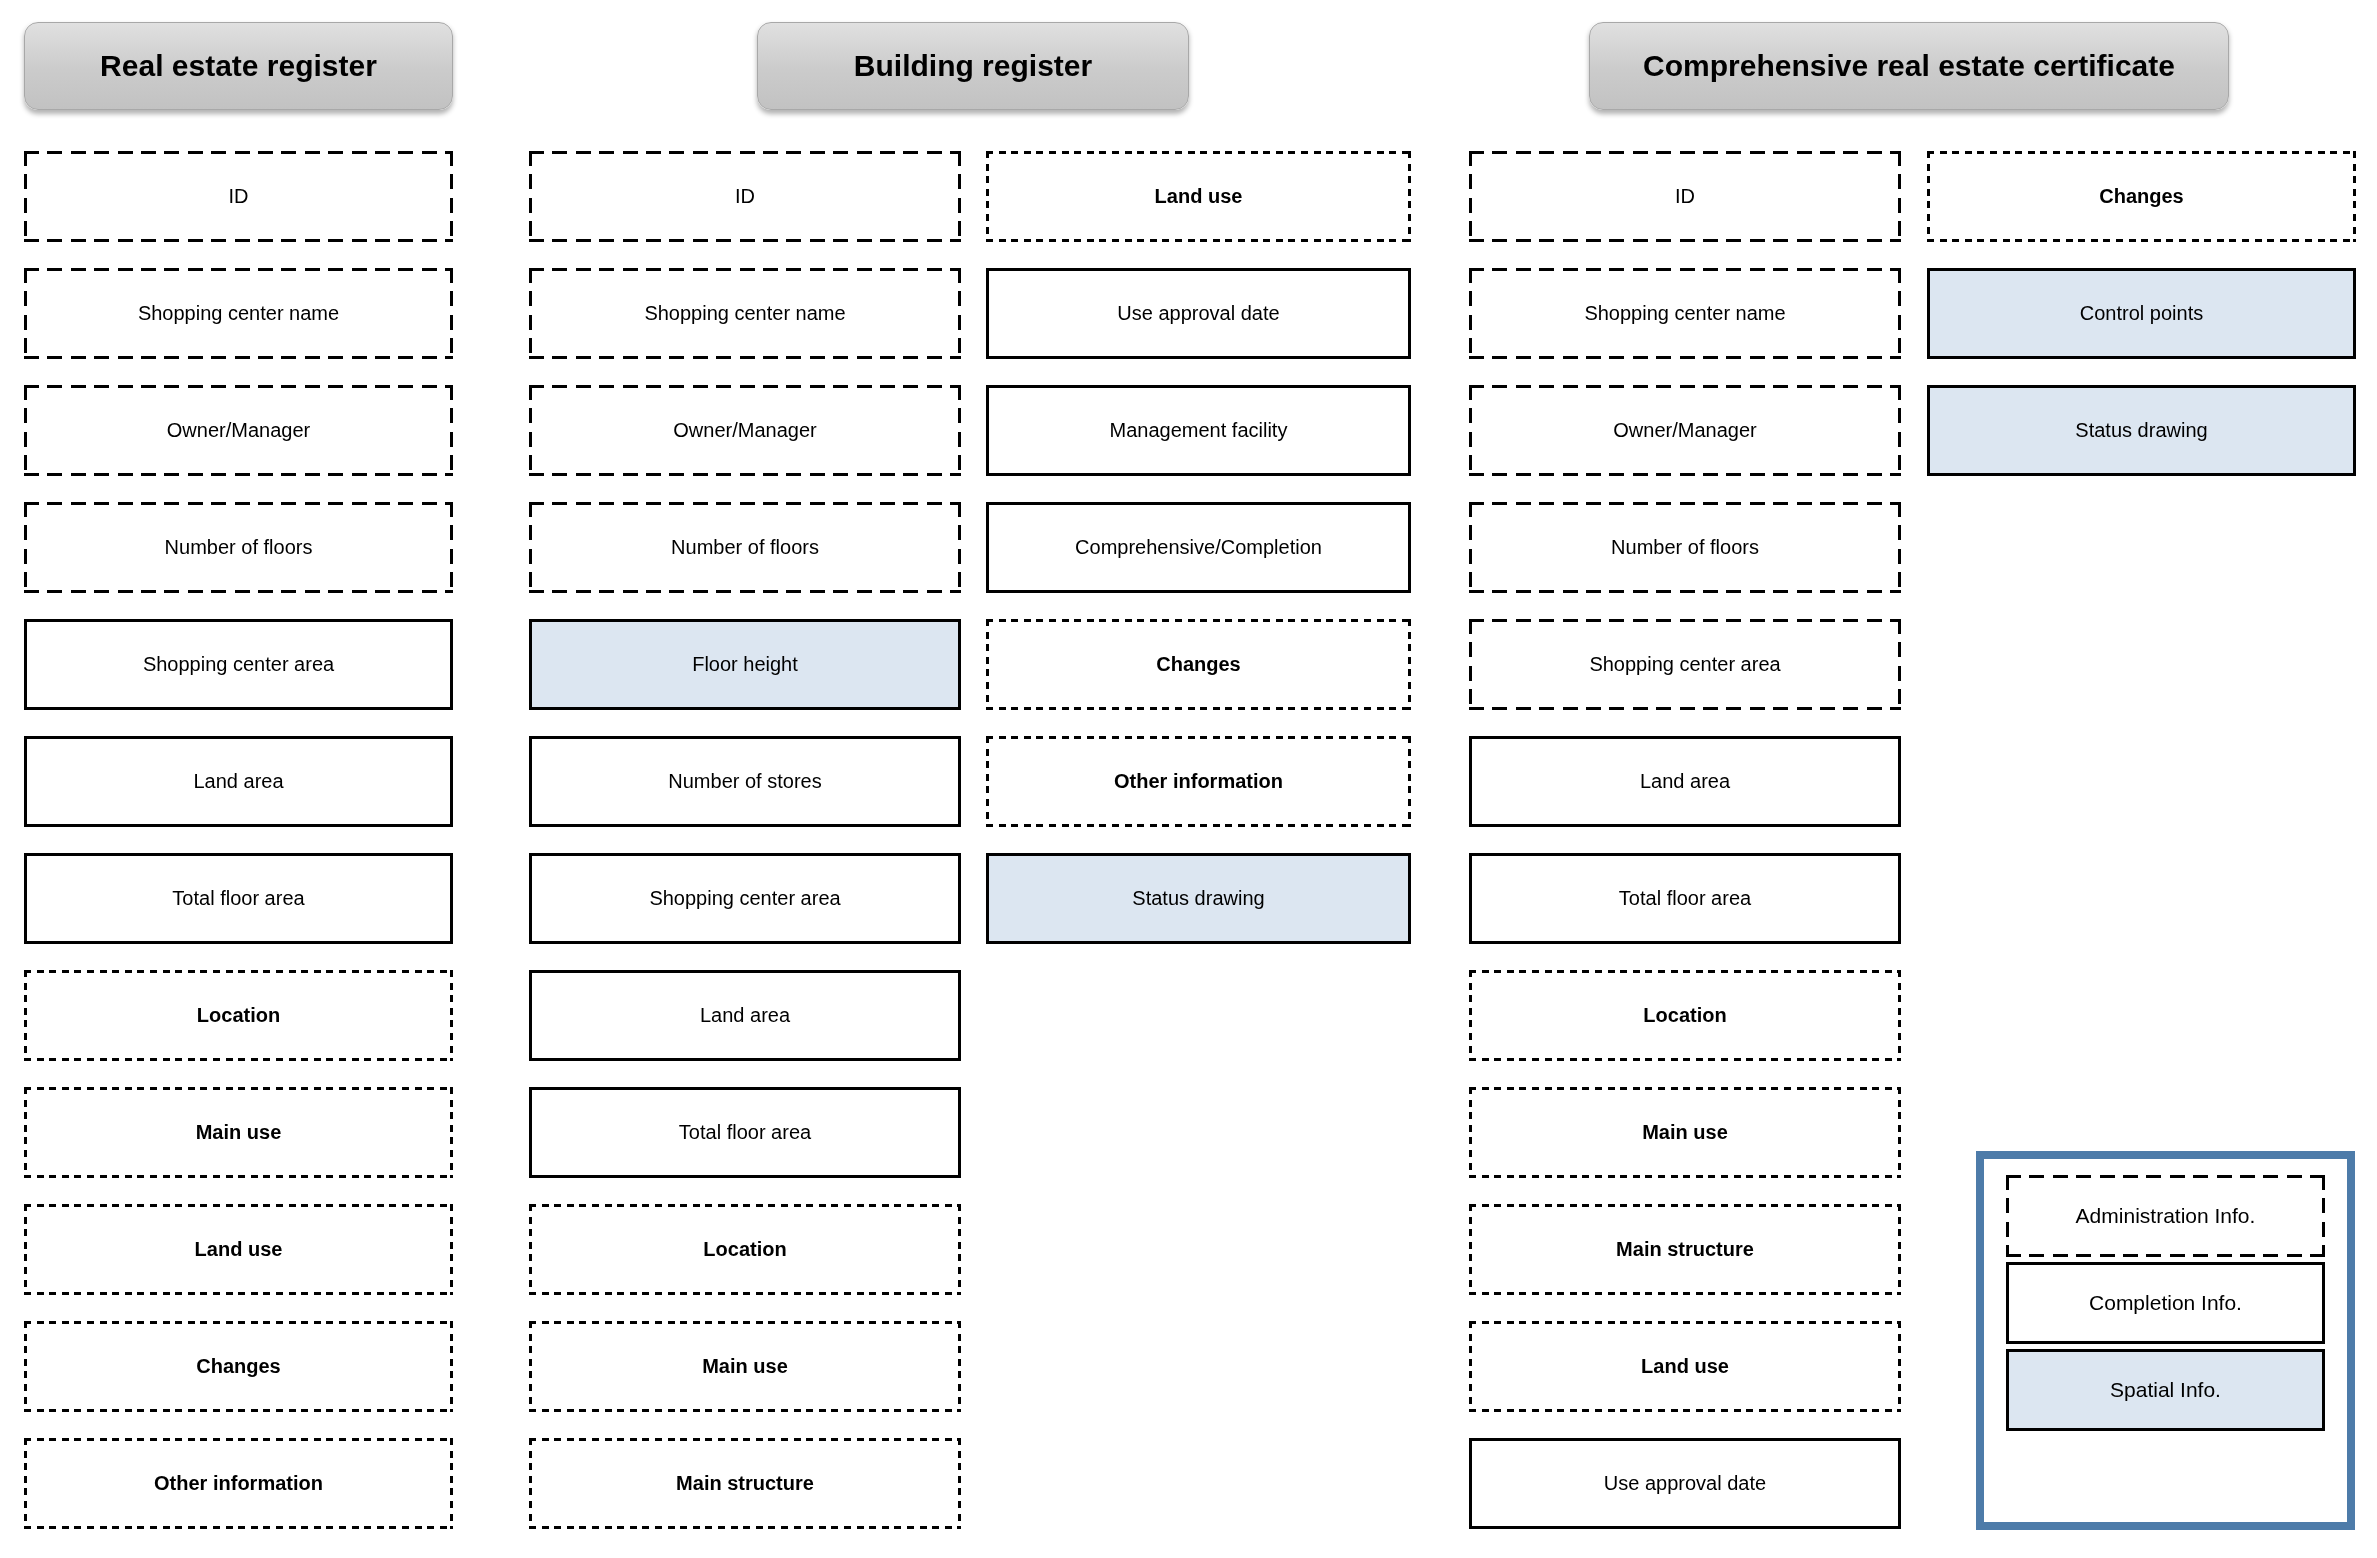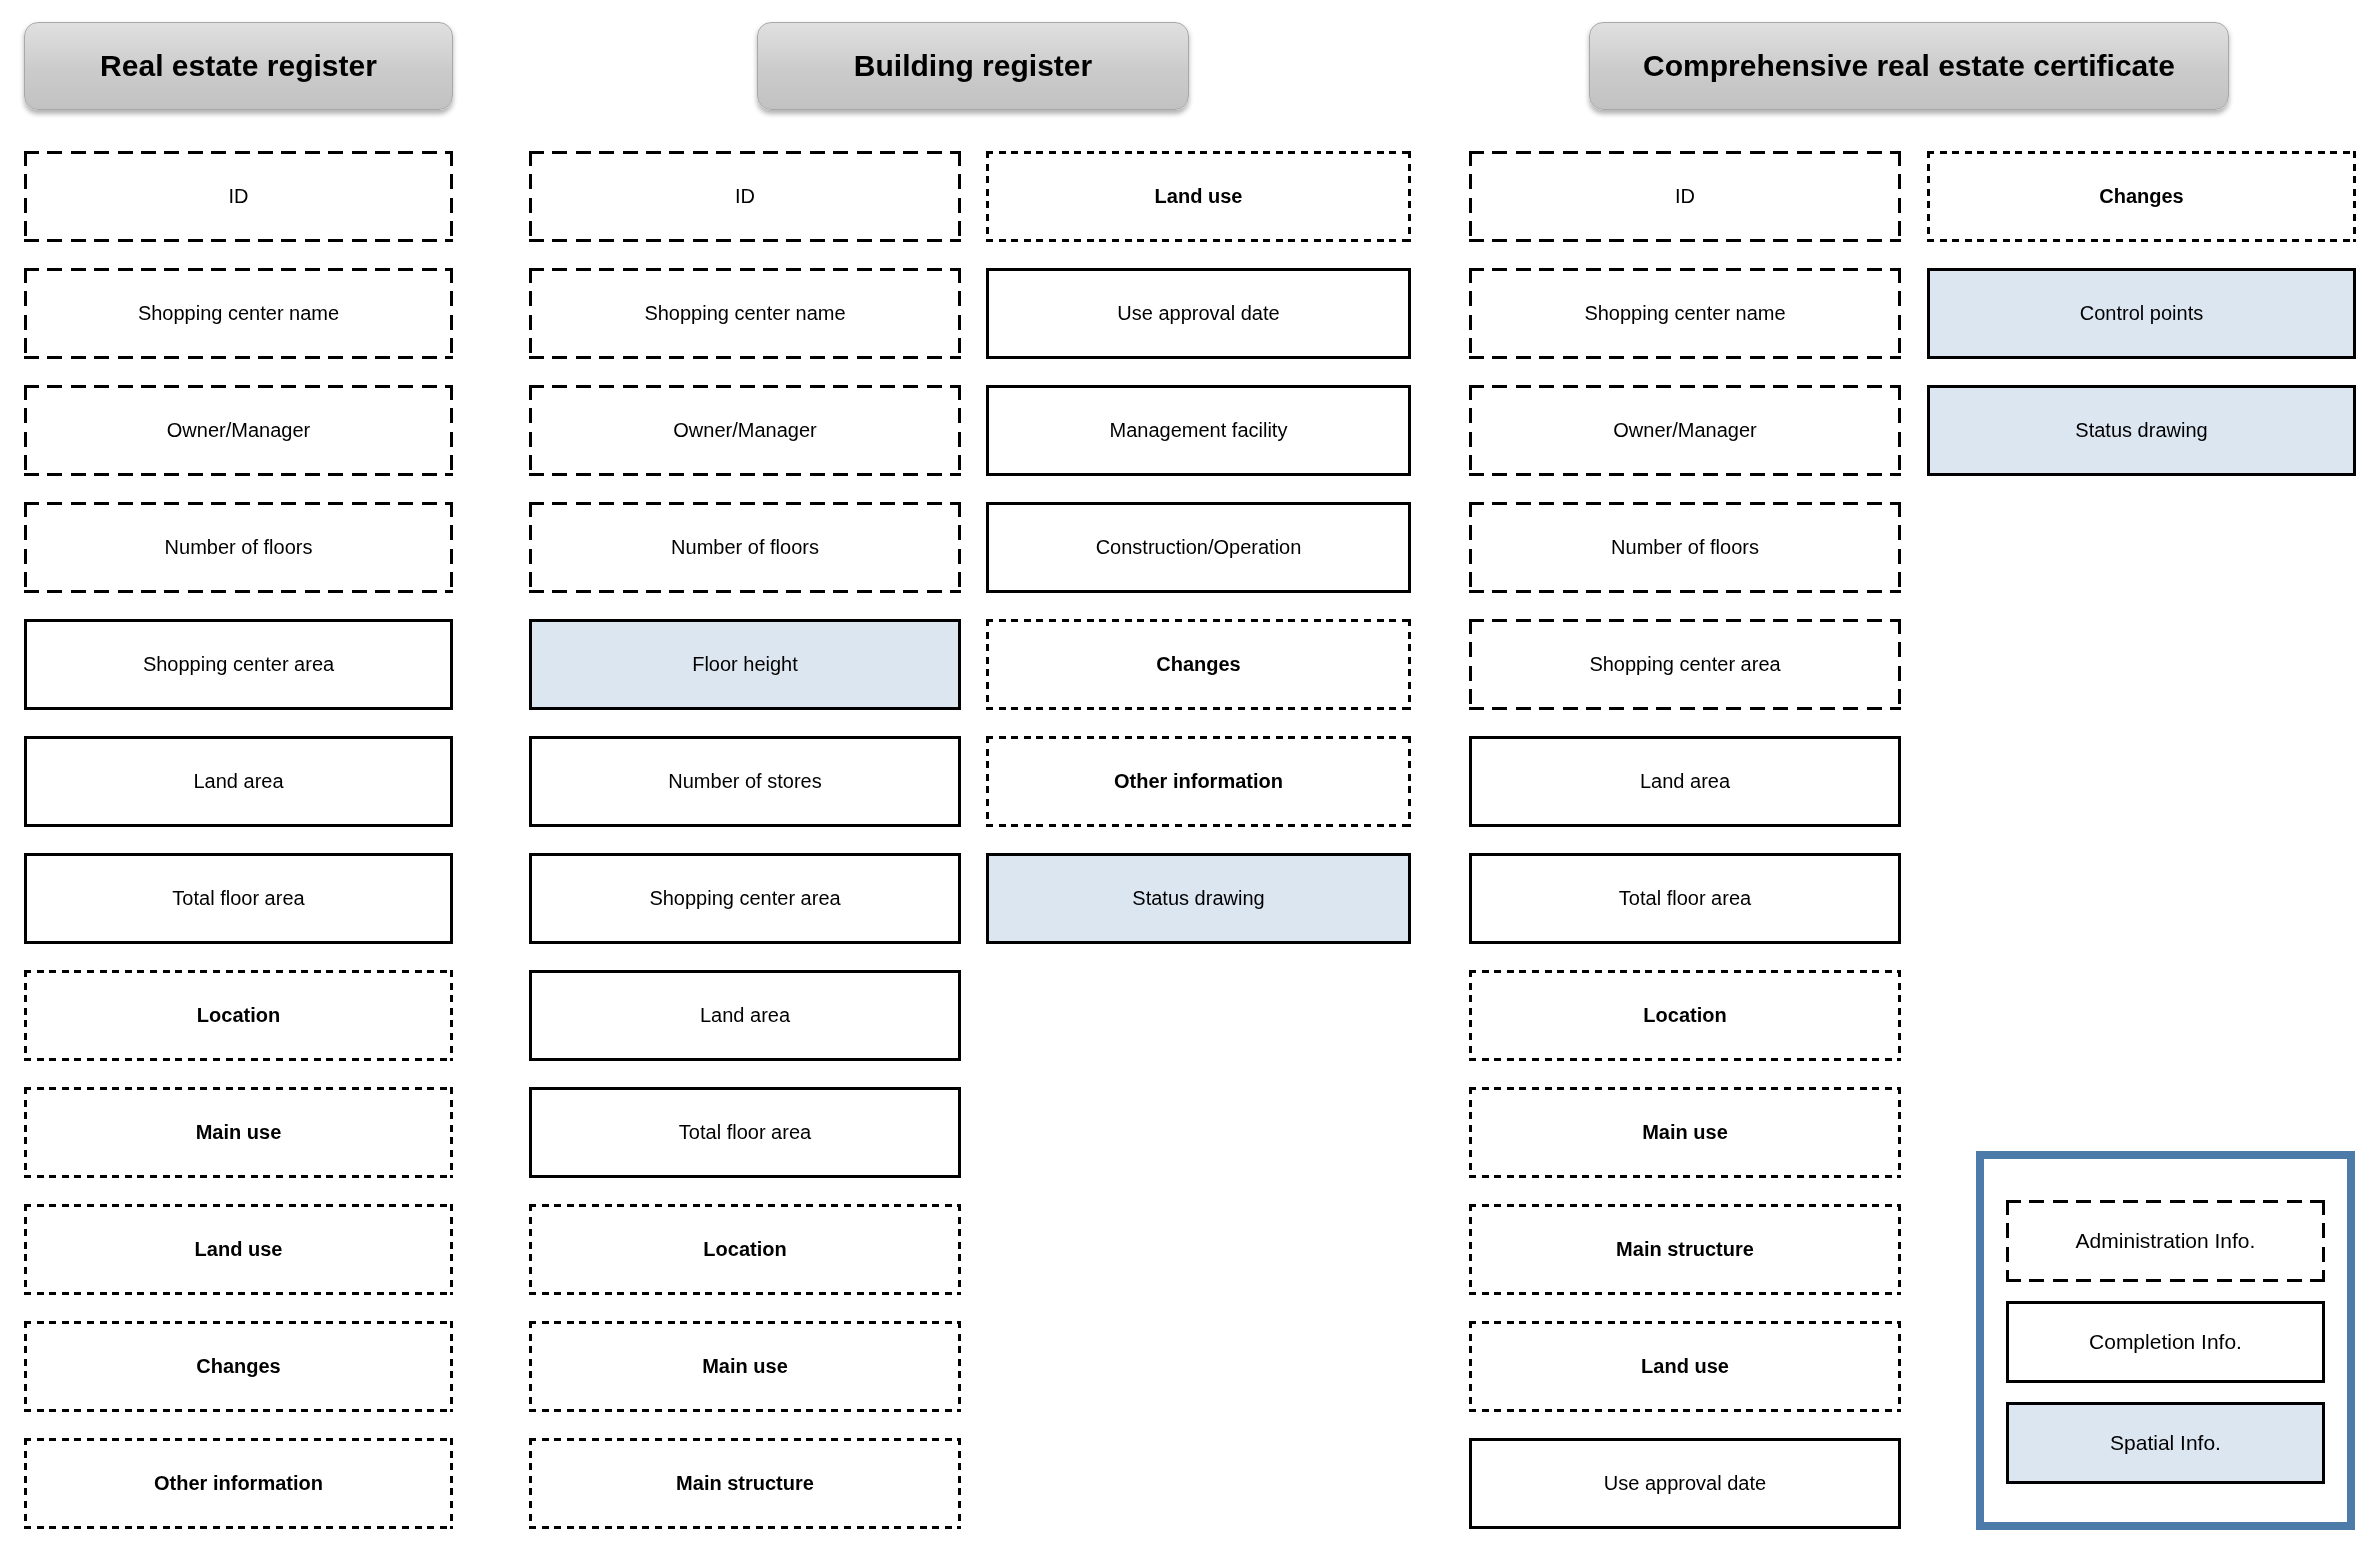--- a/index.html
+++ b/index.html
@@ -75,22 +75,22 @@
   }
   .box-label{padding:0 11.4px;}
 
   
   .legend{
     position:absolute;left:1976px;top:1151px;
     width:379px;height:379px;
     box-sizing:border-box;
     border:8.8px solid var(--legend-frame);
     background:#ffffff;
-    display:flex;flex-direction:column;gap:19px;
-    padding:41px 22px 54px 22px;
+    display:flex;flex-direction:column;gap:5px;
+    padding:16px 22px 54px 22px;
   }
   .legend .box{height:82px;flex:0 0 82px;font-size:21px;}
 </style>
 </head>
 <body>
 
 <div class="canvas">
 
   <div class="header" id="h2">Building register</div>
 
@@ -180,21 +180,21 @@
       <div class="box box--dash-short">
         <span class="box-label">Land use</span>
       </div>
       <div class="box box--solid">
         <span class="box-label">Use approval date</span>
       </div>
       <div class="box box--solid">
         <span class="box-label">Management facility</span>
       </div>
       <div class="box box--solid">
-        <span class="box-label">Construction/Operation</span>
+        <span class="box-label">Comprehensive/Completion</span>
       </div>
       <div class="box box--dash-short">
         <span class="box-label">Changes</span>
       </div>
       <div class="box box--dash-short">
         <span class="box-label">Other information</span>
       </div>
       <div class="box box--spatial">
         <span class="box-label">Status drawing</span>
       </div>

